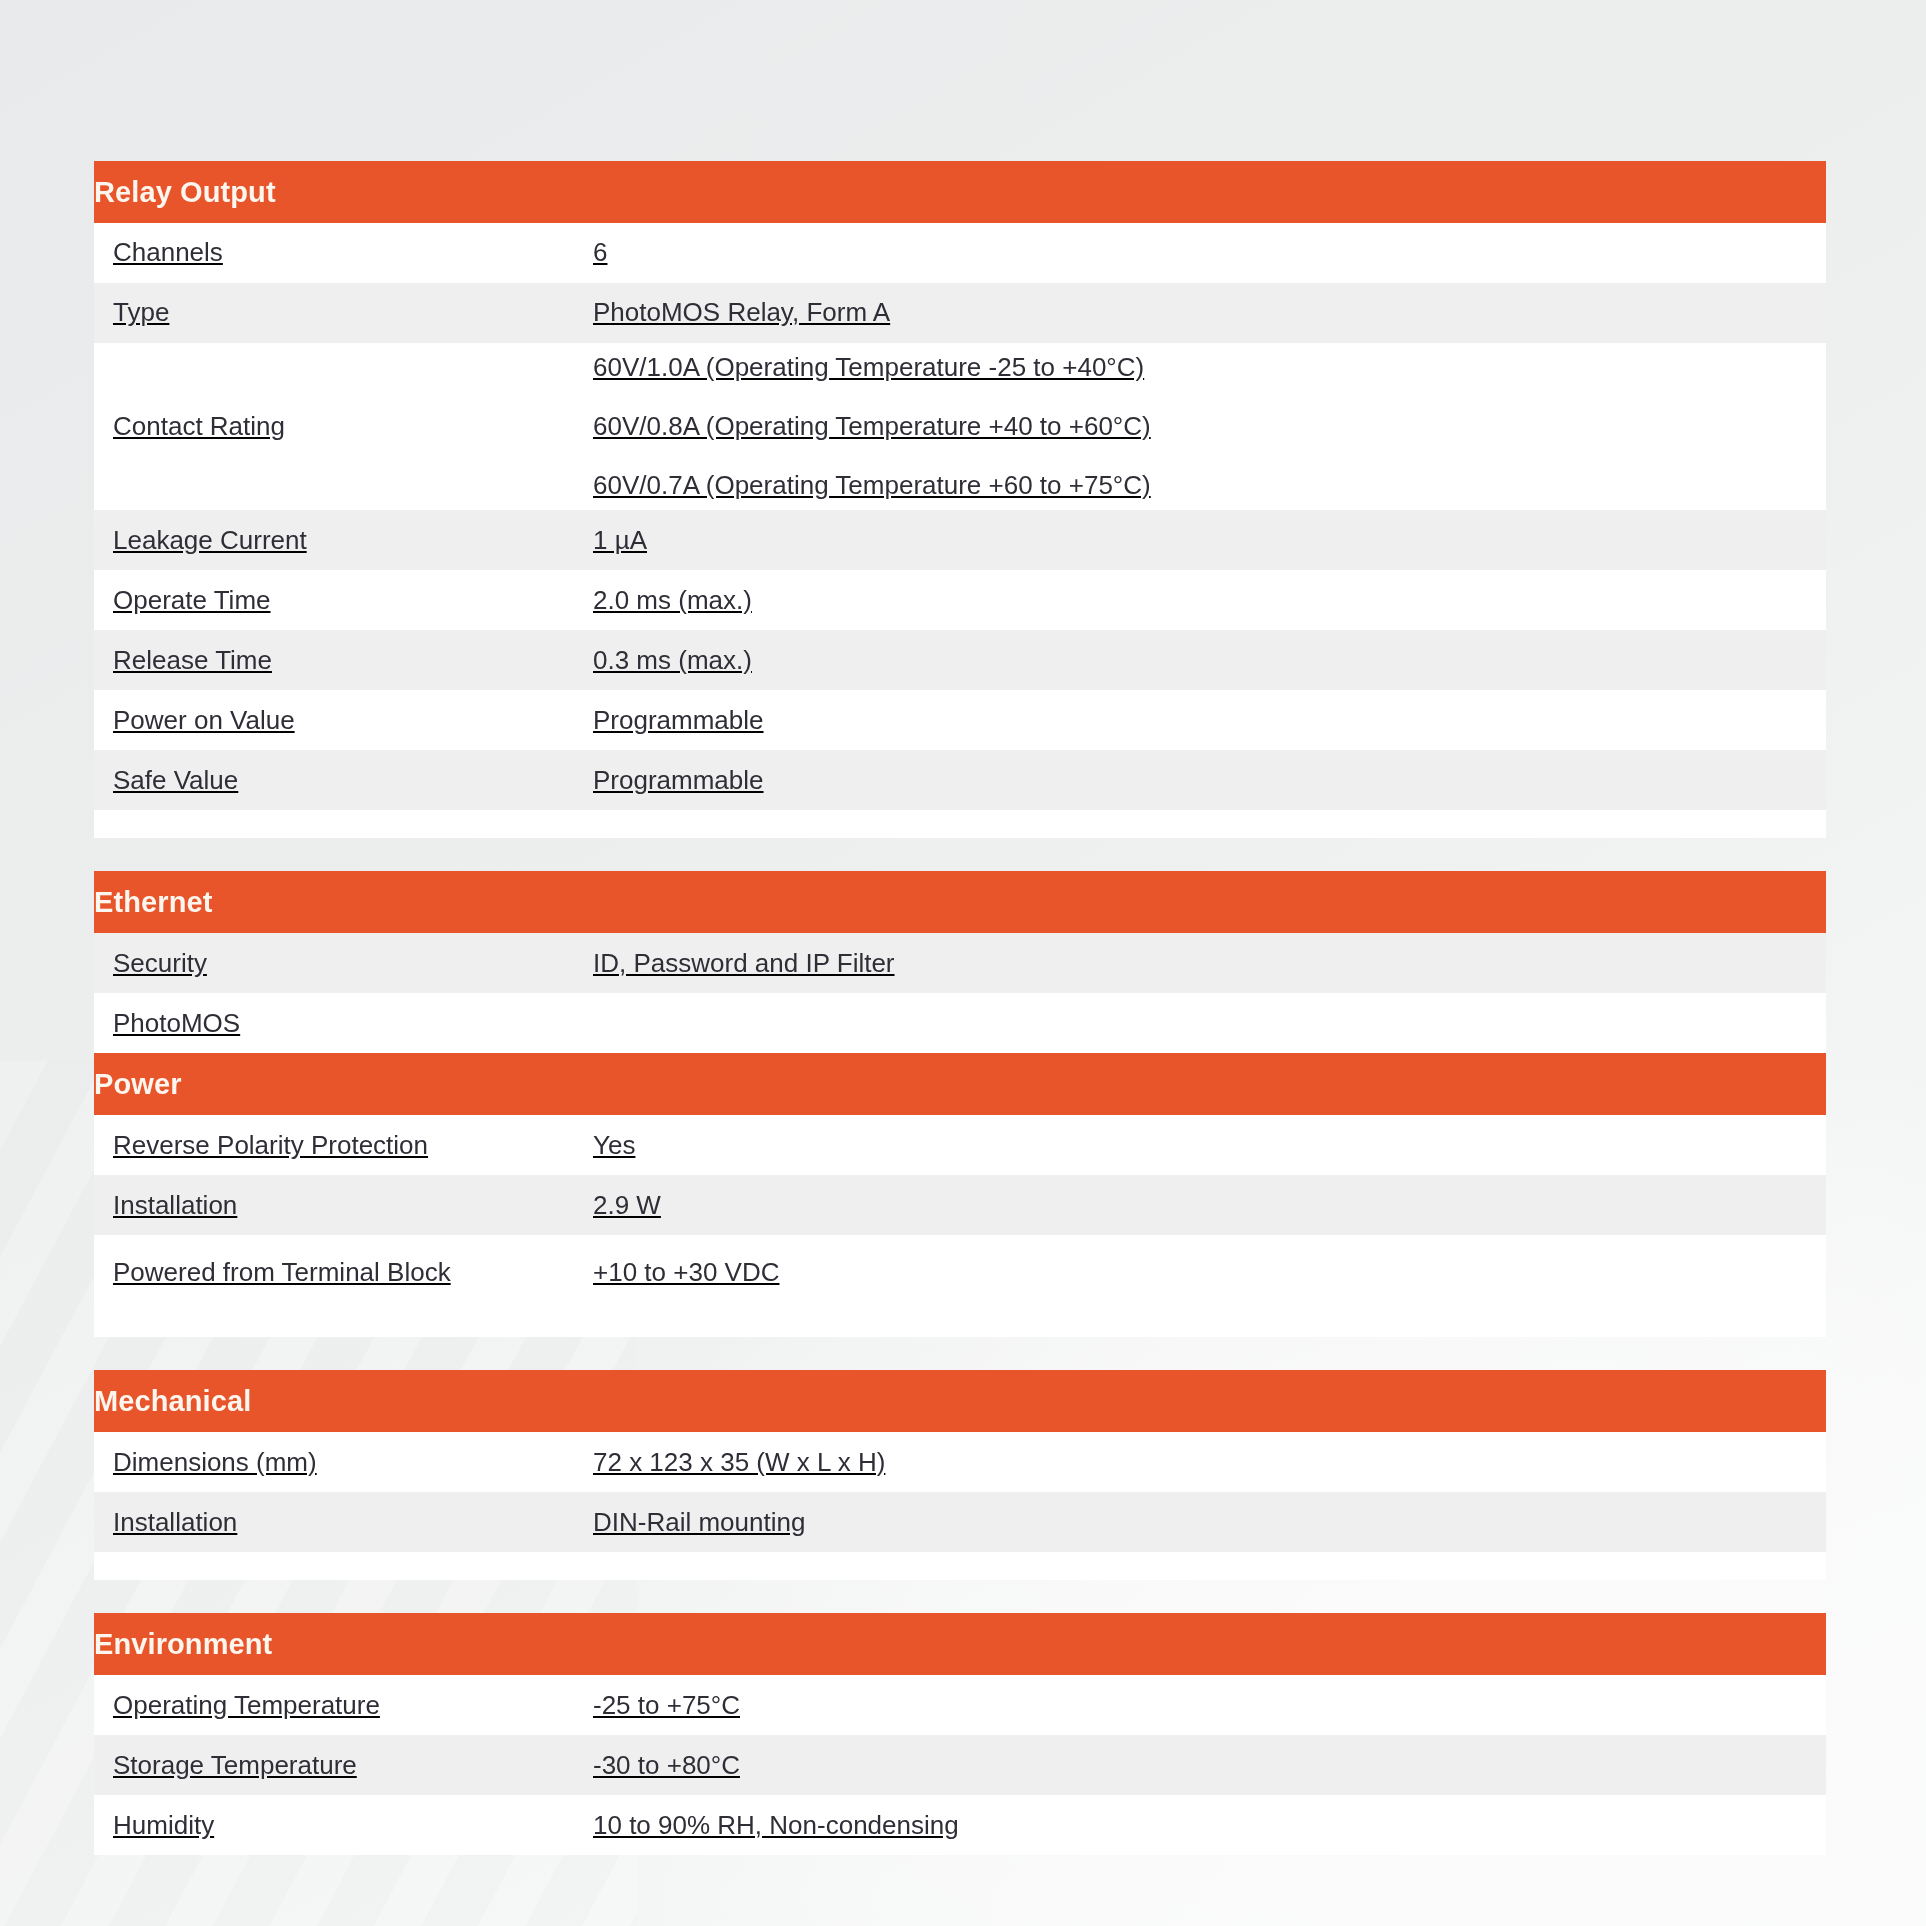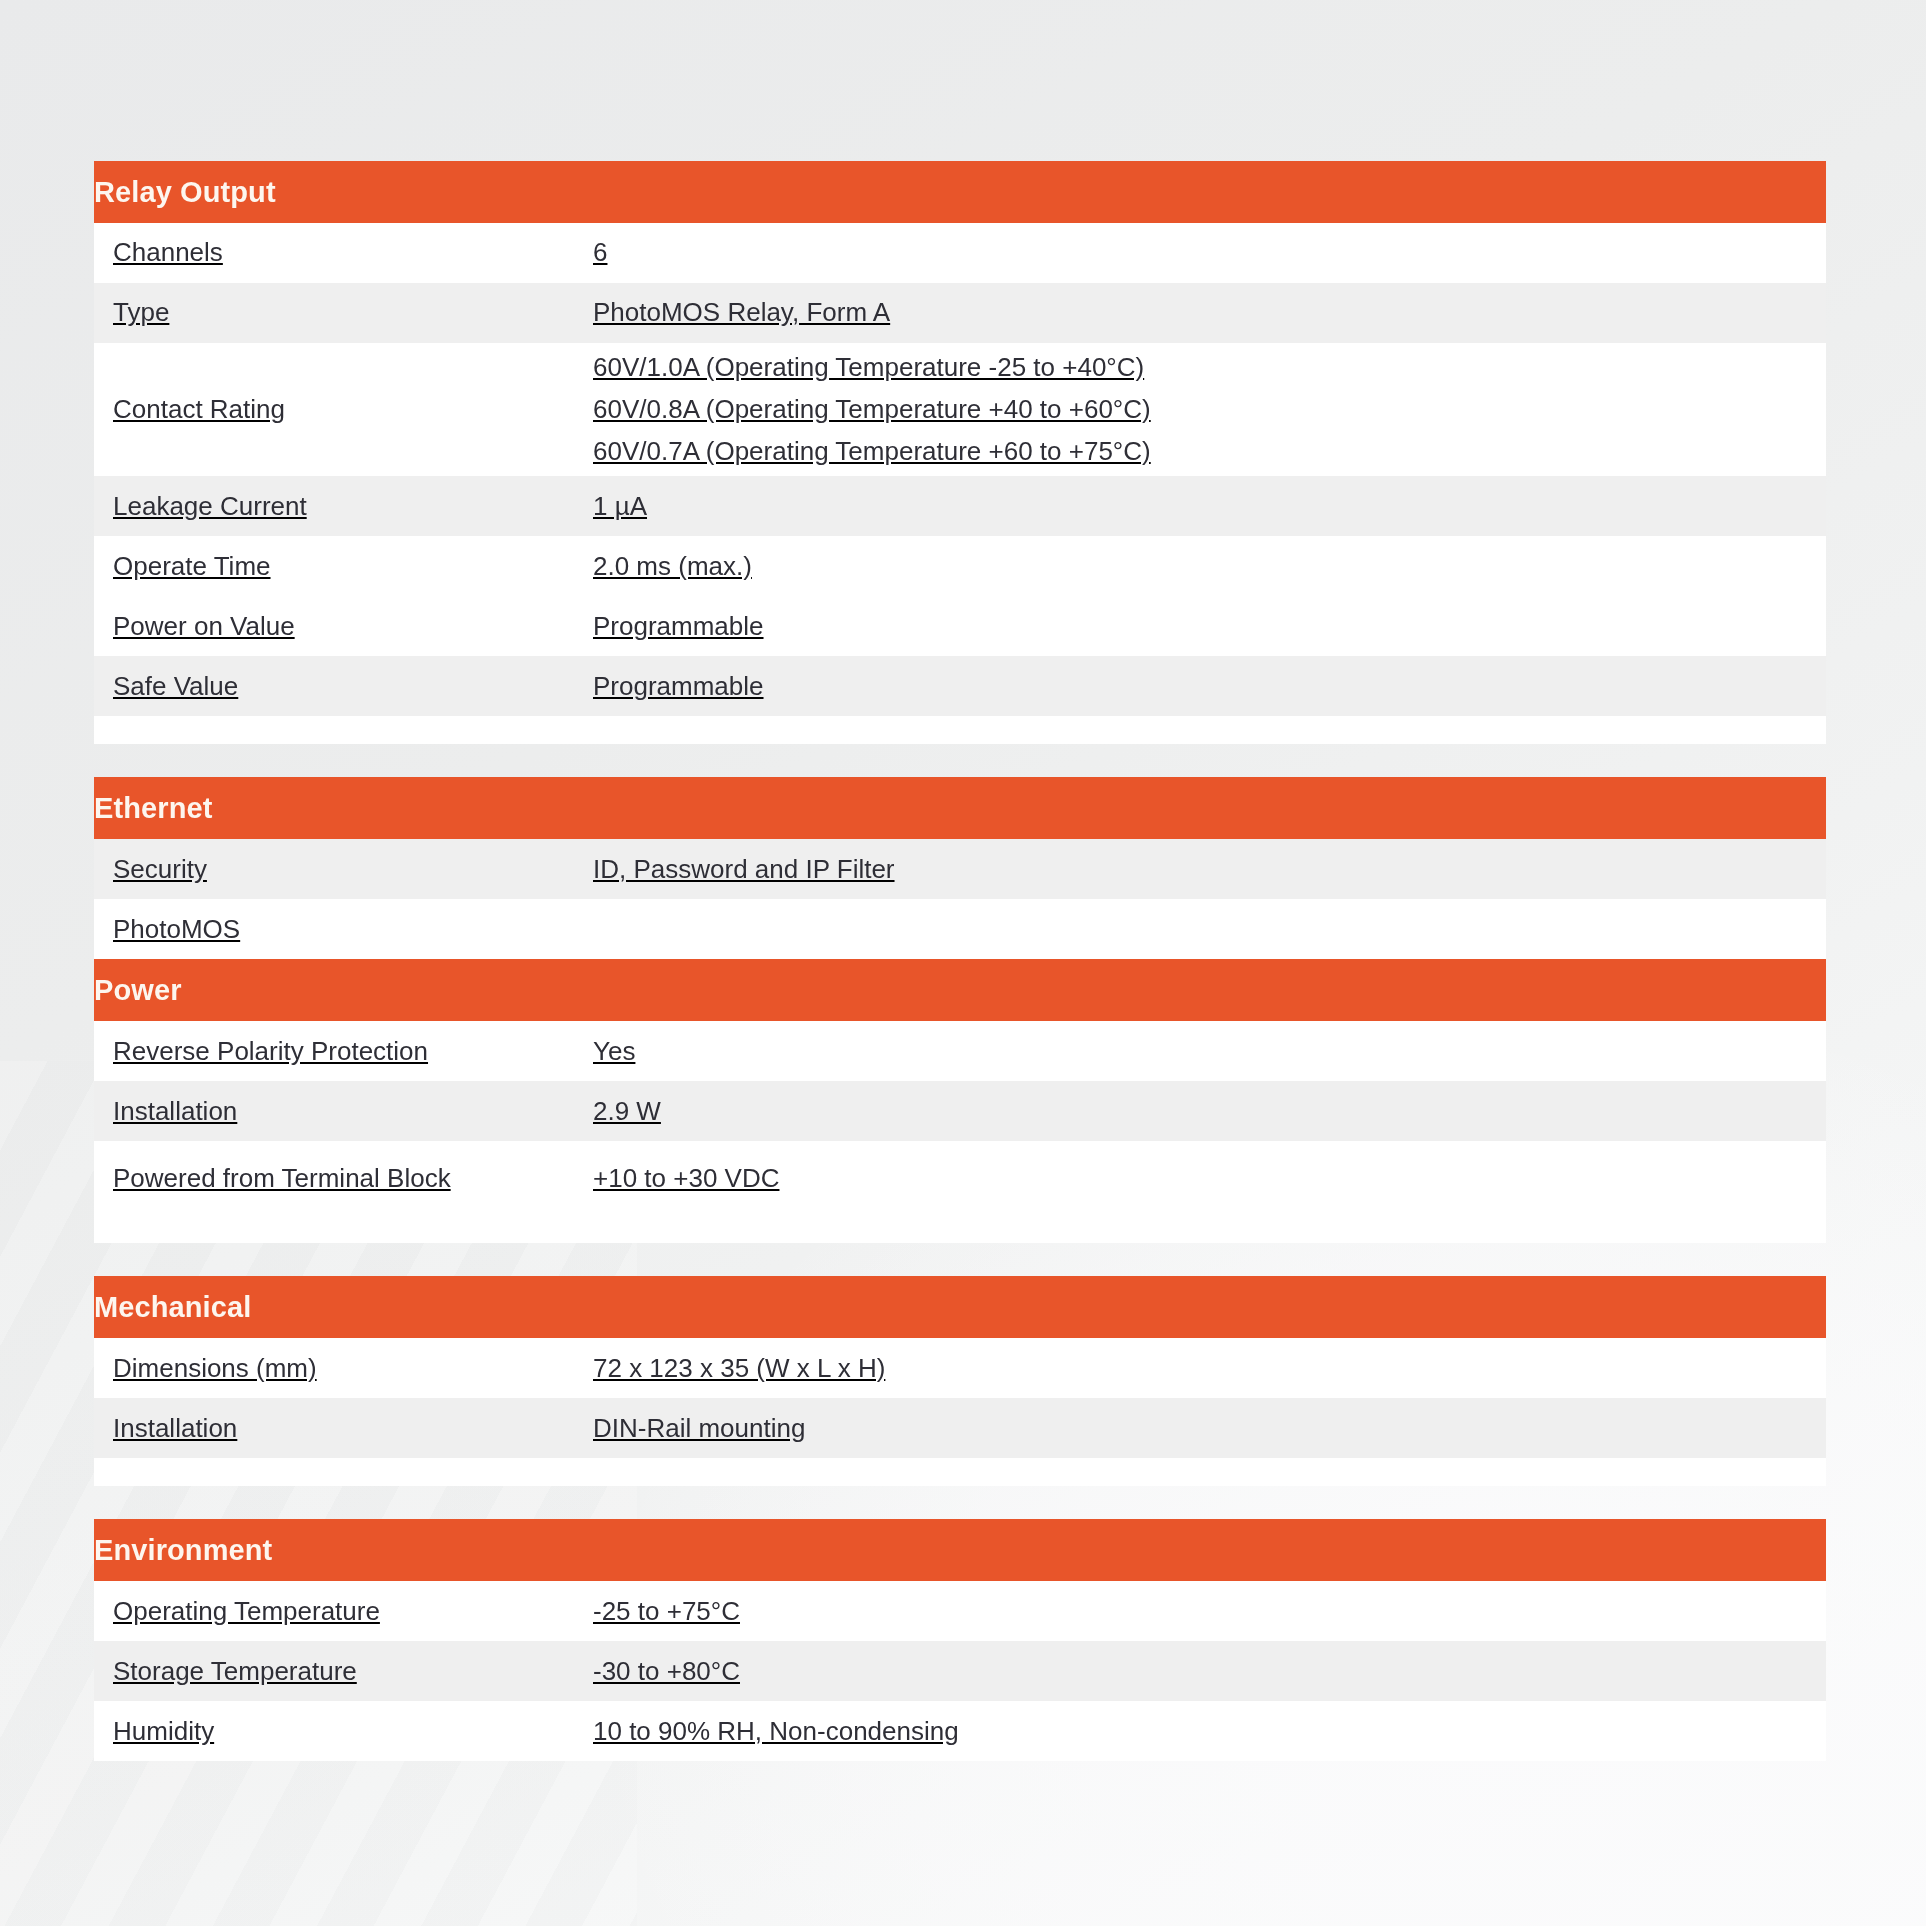--- a/index.html
+++ b/index.html
@@ -77,21 +77,21 @@
   }
   .row .value {
     flex: 1 1 auto;
     padding-left: 0px;
     box-sizing: border-box;
     font-size: 26px;
     color: #2e2e36;
     line-height: 1.35;
   }
   .value .vline { display: block; }
-  .value .vline + .vline { margin-top: 7px; }
+  .value .vline + .vline { margin-top: 24px; }
 
   
   .tail-white { background: #ffffff; height: 28px; width: 100%; }
   .gap-md { height: 33px; }
 </style>
 </head>
 <body>
 
 <div id="page">
   <div id="watermark"></div>
@@ -126,20 +126,26 @@
           <div class="value">
               <span class="vline">1 µA</span>
             </div>
         </div>
         <div class="row odd">
           <div class="label">Operate Time</div>
           <div class="value">
               <span class="vline">2.0 ms (max.)</span>
             </div>
         </div>
+        <div class="row even">
+          <div class="label">Release Time</div>
+          <div class="value">
+              <span class="vline">0.3 ms (max.)</span>
+            </div>
+        </div>
         <div class="row odd">
           <div class="label">Power on Value</div>
           <div class="value">
               <span class="vline">Programmable</span>
             </div>
         </div>
         <div class="row even">
           <div class="label">Safe Value</div>
           <div class="value">
               <span class="vline">Programmable</span>

